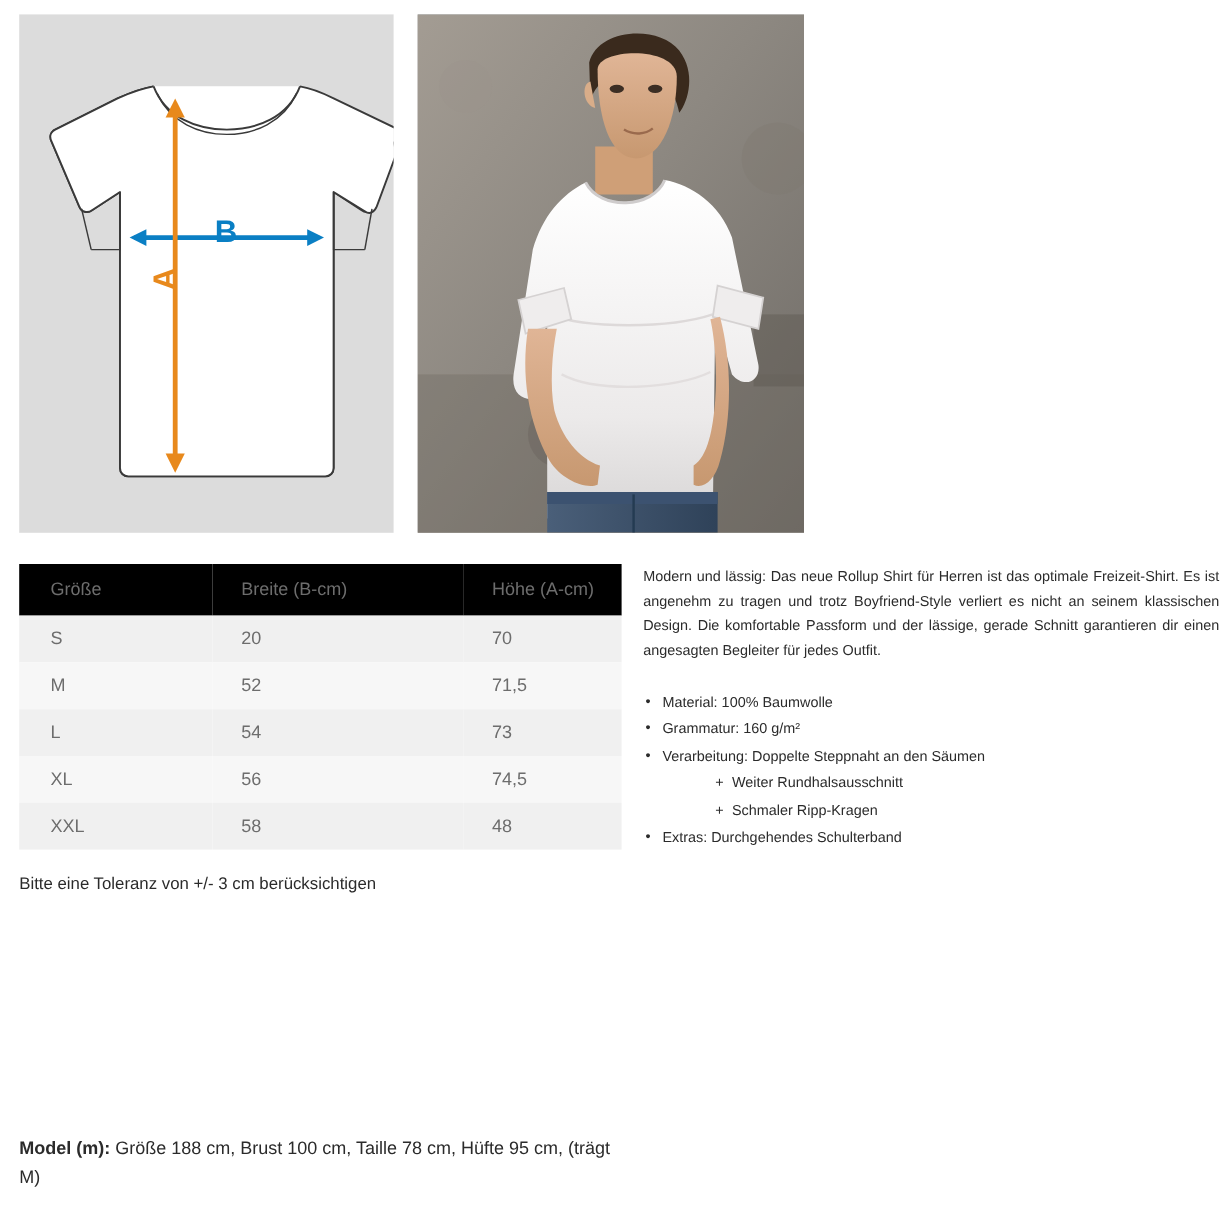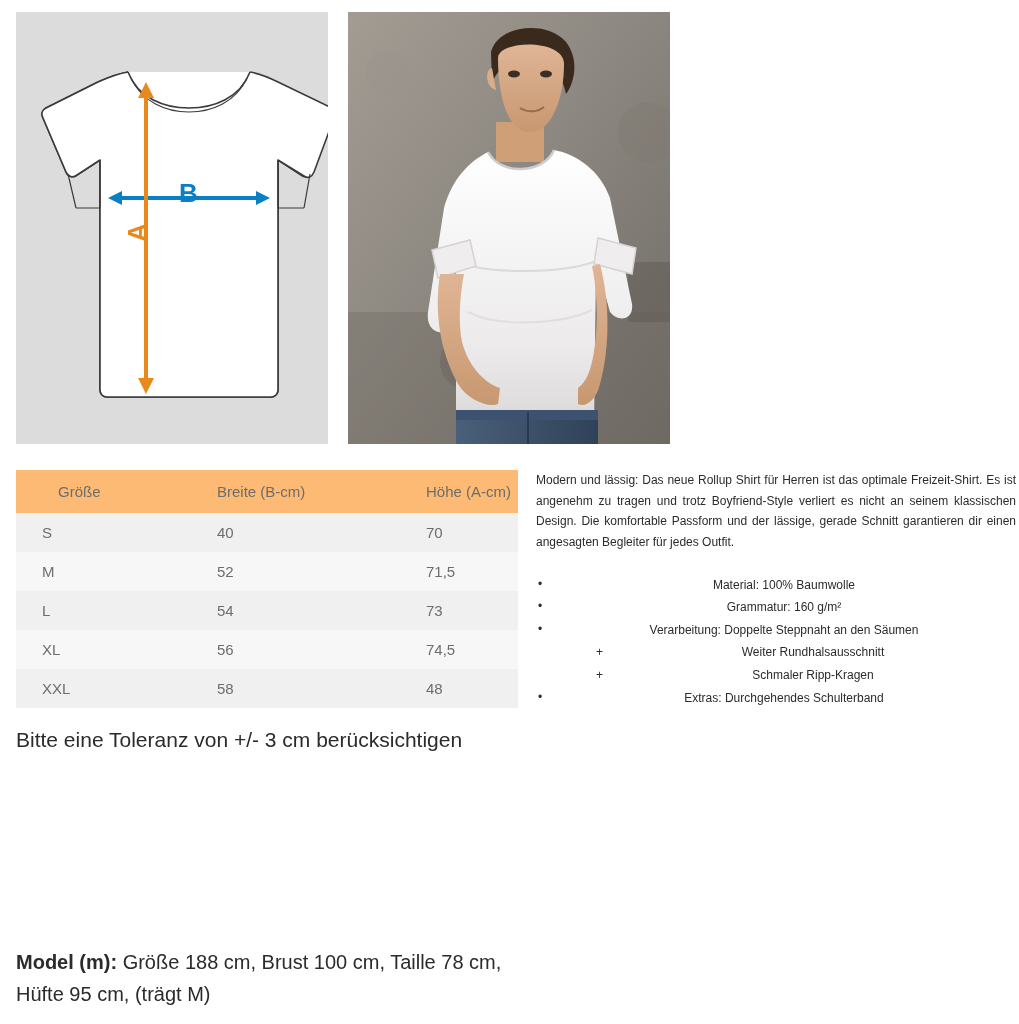--- a/index.html
+++ b/index.html
@@ -92,52 +92,51 @@
   
   table.size-table {
     border-collapse: collapse;
     width: 100%;
     font-size: 15px;
   }
   table.size-table th {
     text-align: left;
     font-weight: normal;
     color: #6d6d6d;
-    padding: 13px 0 13px 42px;
-    background: #fdba74;
+    padding: 13px 0 13px 26px;
+    background: #000000;
   }
   table.size-table td {
     text-align: left;
     color: #6d6d6d;
     padding: 11px 0 11px 26px;
   }
   table.size-table tr.odd td { background: #f0f0f0; }
   table.size-table tr.even td { background: #f7f7f7; }
 
   th.c0, td.c0 { width: 135px; }
   th.c1, td.c1 { width: 185px; padding-left: 24px !important; }
   th.c2, td.c2 { padding-left: 24px !important; }
 
   .tolerance {
     margin-top: 20px;
-    font-size: 21px;
+    font-size: 14px;
     color: #2b2b2b;
   }
 
   
   .desc-para {
     text-align: justify;
     margin: 0;
   }
 
   ul.features {
     list-style: none;
     margin: 22px 0 0 0;
     padding: 0;
-    text-align: center;
   }
   ul.features li {
     position: relative;
     padding-left: 16px;
     margin-bottom: 2px;
   }
   ul.features li.bullet::before {
     content: "\2022";
     position: absolute;
     left: 2px;
@@ -152,21 +151,21 @@
     left: 60px;
     top: 0;
   }
 
   
   .model-line {
     position: absolute;
     left: 16px;
     top: 946px;
     width: 510px;
-    font-size: 20px;
+    font-size: 15px;
     line-height: 1.6;
     color: #2b2b2b;
   }
   .model-line b { font-weight: bold; }
 </style>
 </head>
 <body>
 
 <div class="top-area">
 
@@ -261,21 +260,21 @@
       <thead>
         <tr>
           <th class="c0">Größe</th>
           <th class="c1">Breite (B-cm)</th>
           <th class="c2">Höhe (A-cm)</th>
         </tr>
       </thead>
       <tbody>
         <tr class="odd">
           <td class="c0">S</td>
-          <td class="c1">40</td>
+          <td class="c1">20</td>
           <td class="c2">70</td>
         </tr>
         <tr class="even">
           <td class="c0">M</td>
           <td class="c1">52</td>
           <td class="c2">71,5</td>
         </tr>
         <tr class="odd">
           <td class="c0">L</td>
           <td class="c1">54</td>

